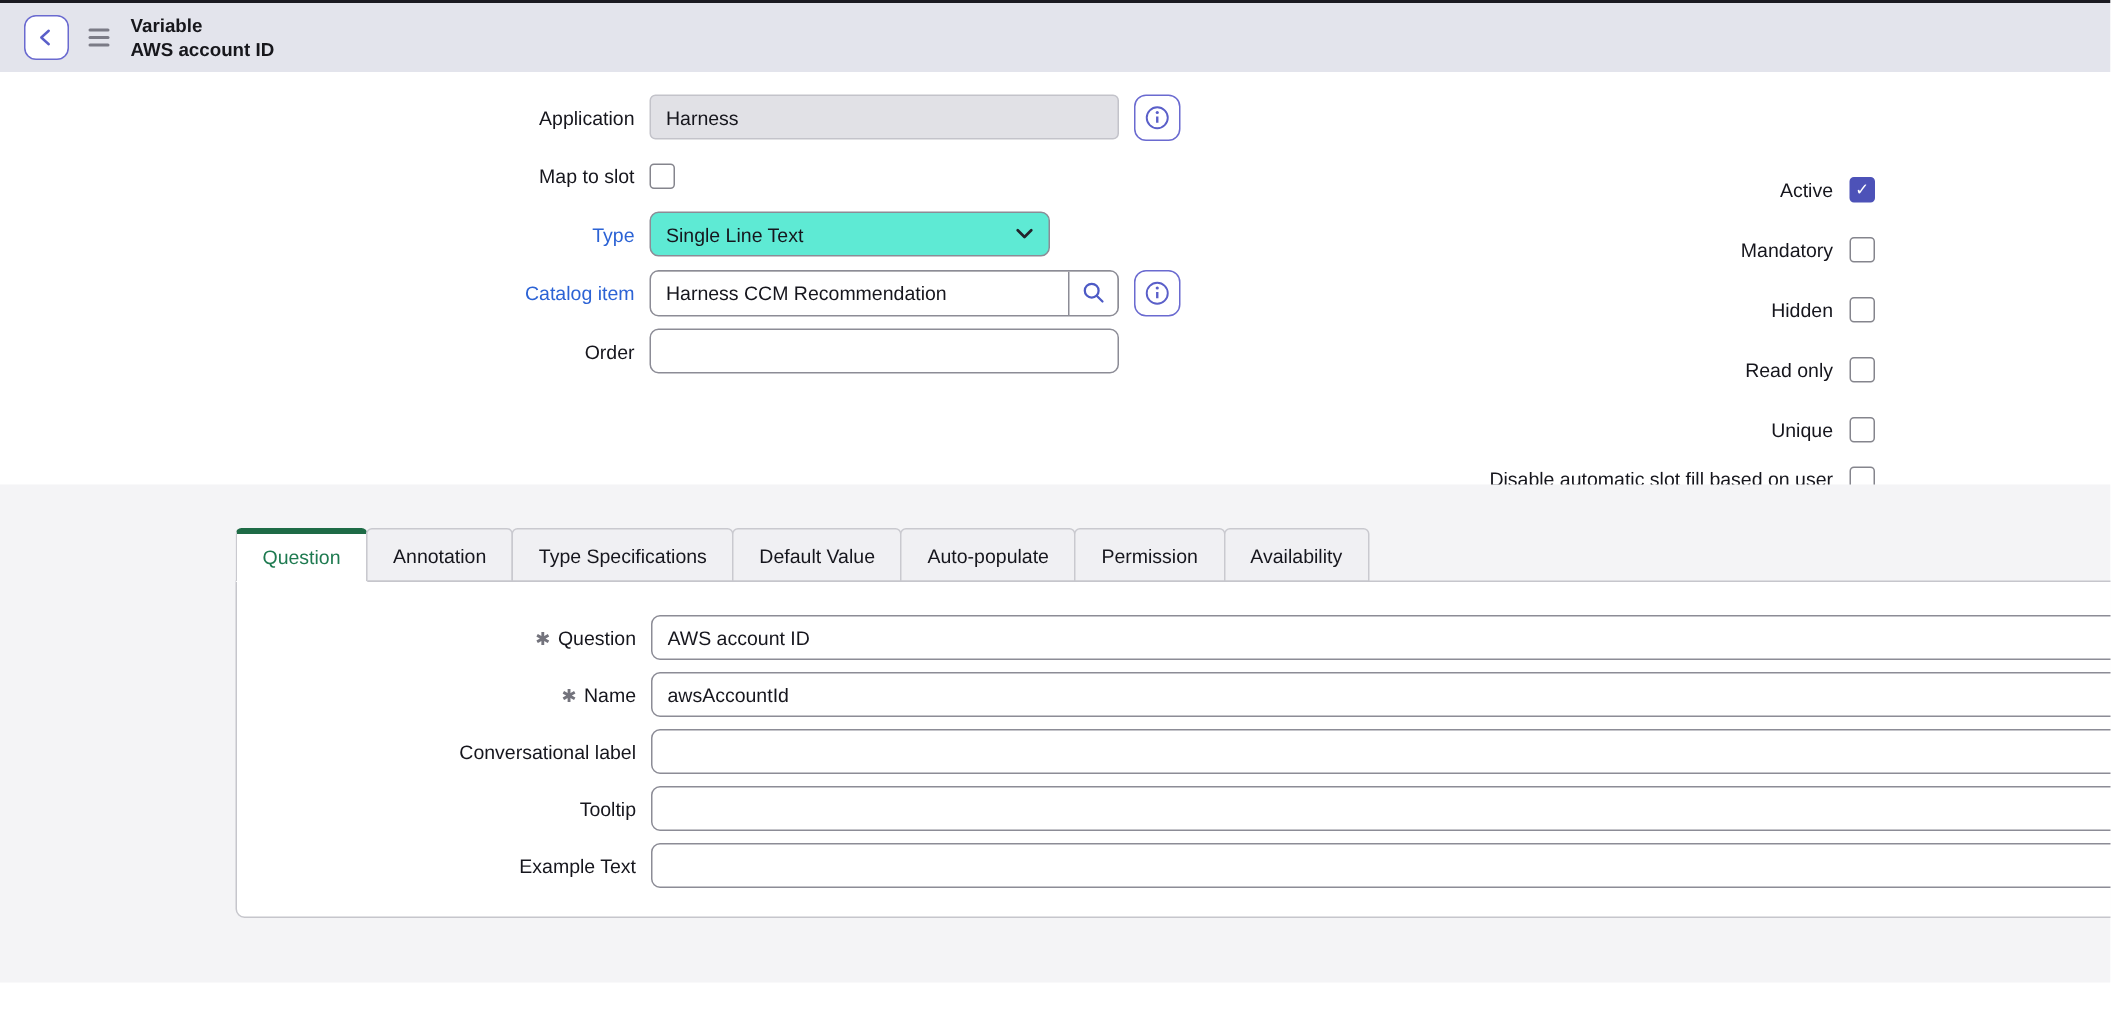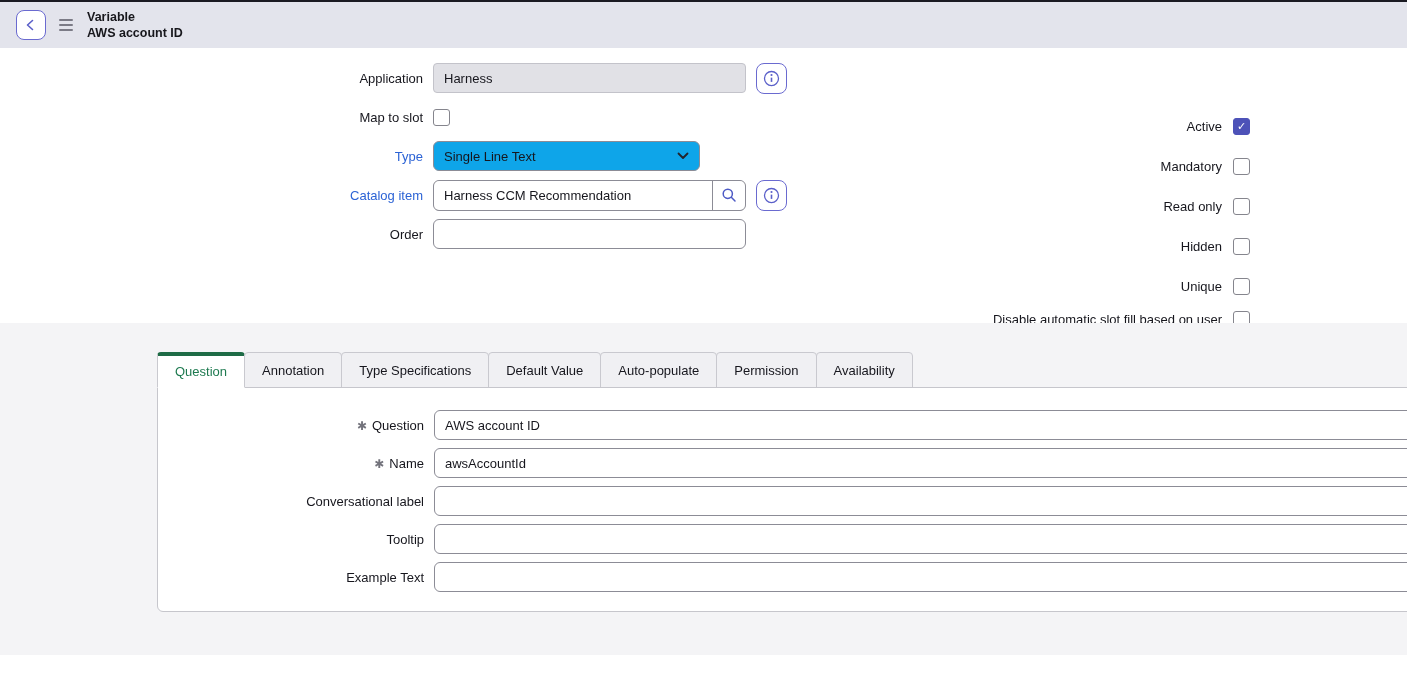--- a/index.html
+++ b/index.html
@@ -25,21 +25,21 @@
   .left-col { position: absolute; left: 0; top: 15px; width: 800px; }
   .frow { display: flex; align-items: center; height: 30px; margin-bottom: 9px; }
   .flabel { width: 423px; text-align: right; font-size: 13px; flex: none; }
   .flabel.link a, .flabel a { color: #2c63d5; cursor: pointer; }
   .ctrl { margin-left: 10px; }
   .readonly-field {
     width: 313px; height: 30px; background: #e1e1e6; border: 1px solid #c3c3ca;
     border-radius: 4px; padding: 0 10px; font-size: 13px; display: flex; align-items: center;
   }
   .sn-select {
-    width: 267px; height: 30px; background: #0ea5e9; border: 1px solid #8c8c96;
+    width: 267px; height: 30px; background: #5eead4; border: 1px solid #8c8c96;
     border-radius: 6px; padding: 0 10px; font-size: 13px;
     display: flex; align-items: center; justify-content: space-between; cursor: pointer;
   }
   .ref-group {
     width: 313px; height: 31px; border: 1px solid #8c8c96; border-radius: 6px;
     display: flex; overflow: hidden; background: #a3a3a3;
   }
   .ref-group input {
     flex: 1; border: none; outline: none; padding: 0 10px; font-size: 13px;
     font-family: "Liberation Sans", sans-serif; color: #16161d; min-width: 0;
@@ -193,25 +193,25 @@
       <div class="rlabel">Active</div>
       <div class="checkbox checked rcheck">
           <span>✓</span>
         </div>
     </div>
     <div class="rrow">
       <div class="rlabel">Mandatory</div>
       <div class="checkbox rcheck"></div>
     </div>
     <div class="rrow">
+      <div class="rlabel">Hidden</div>
+      <div class="checkbox rcheck"></div>
+    </div>
+    <div class="rrow">
       <div class="rlabel">Read only</div>
-      <div class="checkbox rcheck"></div>
-    </div>
-    <div class="rrow">
-      <div class="rlabel">Hidden</div>
       <div class="checkbox rcheck"></div>
     </div>
     <div class="rrow">
       <div class="rlabel">Unique</div>
       <div class="checkbox rcheck"></div>
     </div>
     <div class="rrow multiline">
       <div class="rlabel">Disable automatic slot fill based on user context</div>
       <div class="checkbox rcheck"></div>
     </div>

